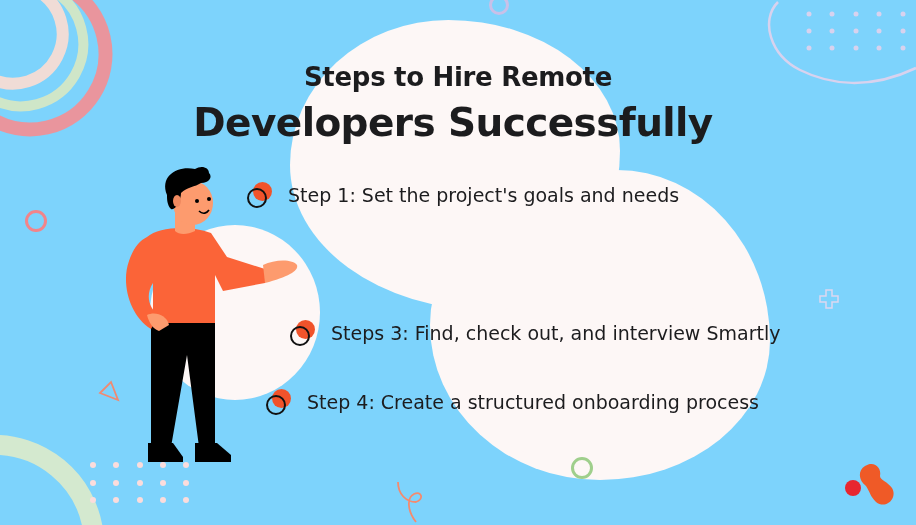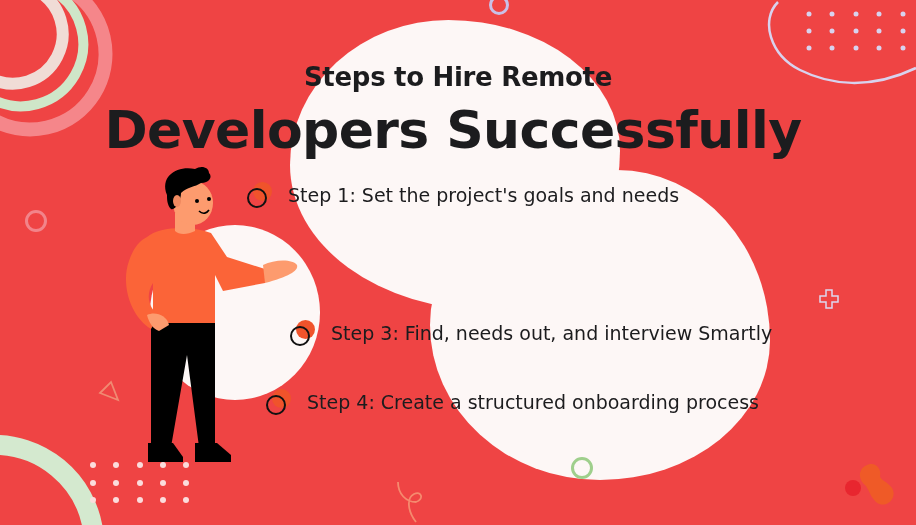--- a/index.html
+++ b/index.html
@@ -1,21 +1,21 @@
 <!DOCTYPE html>
 <html><head>
 <meta charset="utf-8">
 <style>
   html, body { margin:0; padding:0; }
   body { width:916px; height:525px; overflow:hidden; background:#ffffff; position:relative; font-family:"DejaVu Sans", sans-serif; }
-  .canvas { position:absolute; left:0; top:0; width:916px; height:525px; overflow:hidden; background:#ef4444; }
+  .canvas { position:absolute; left:0; top:0; width:916px; height:525px; overflow:hidden; background:#7dd3fc; }
   .abs { position:absolute; }
   .blob { position:absolute; background:#fdf7f6; border-radius:50%; }
   .title1 { position:absolute; left:0; width:916px; top:62px; text-align:center; font-weight:bold; font-size:26px; color:#1c1c1e; letter-spacing:-0.3px; }
-  .title2 { position:absolute; left:0; width:906px; top:100px; text-align:center; font-weight:bold; font-size:52px; color:#1c1c1e; letter-spacing:-0.6px; }
+  .title2 { position:absolute; left:0; width:906px; top:100px; text-align:center; font-weight:bold; font-size:39px; color:#1c1c1e; letter-spacing:-0.6px; }
   .step { position:absolute; display:flex; align-items:center; }
   .bullet { position:relative; width:28px; height:26px; margin-right:14px; }
   .bullet .fill { position:absolute; left:7px; top:0; width:19px; height:19px; border-radius:50%; background:#f0532b; }
   .bullet .ring { position:absolute; left:1px; top:6px; width:16px; height:16px; border-radius:50%; border:2px solid #111; box-sizing:content-box; background:transparent; }
   .step-text { font-size:19px; color:#1c1c1e; white-space:nowrap; }
 </style>
 </head>
 <body>
 
 <div class="canvas">
@@ -136,21 +136,21 @@
       </div>
     <span class="step-text">Step 1: Set the project's goals and needs</span>
   </div>
 
 
   <div class="step" style="left:289px; top:320px;">
     <div class="bullet">
         <div class="fill"></div>
         <div class="ring"></div>
       </div>
-    <span class="step-text">Step 3: Find, needs out, and interview Smartly</span>
+    <span class="step-text">Steps 3: Find, check out, and interview Smartly</span>
   </div>
 
   <div class="step" style="left:265px; top:389px;">
     <div class="bullet">
         <div class="fill"></div>
         <div class="ring"></div>
       </div>
     <span class="step-text">Step 4: Create a structured onboarding process</span>
   </div>
 

